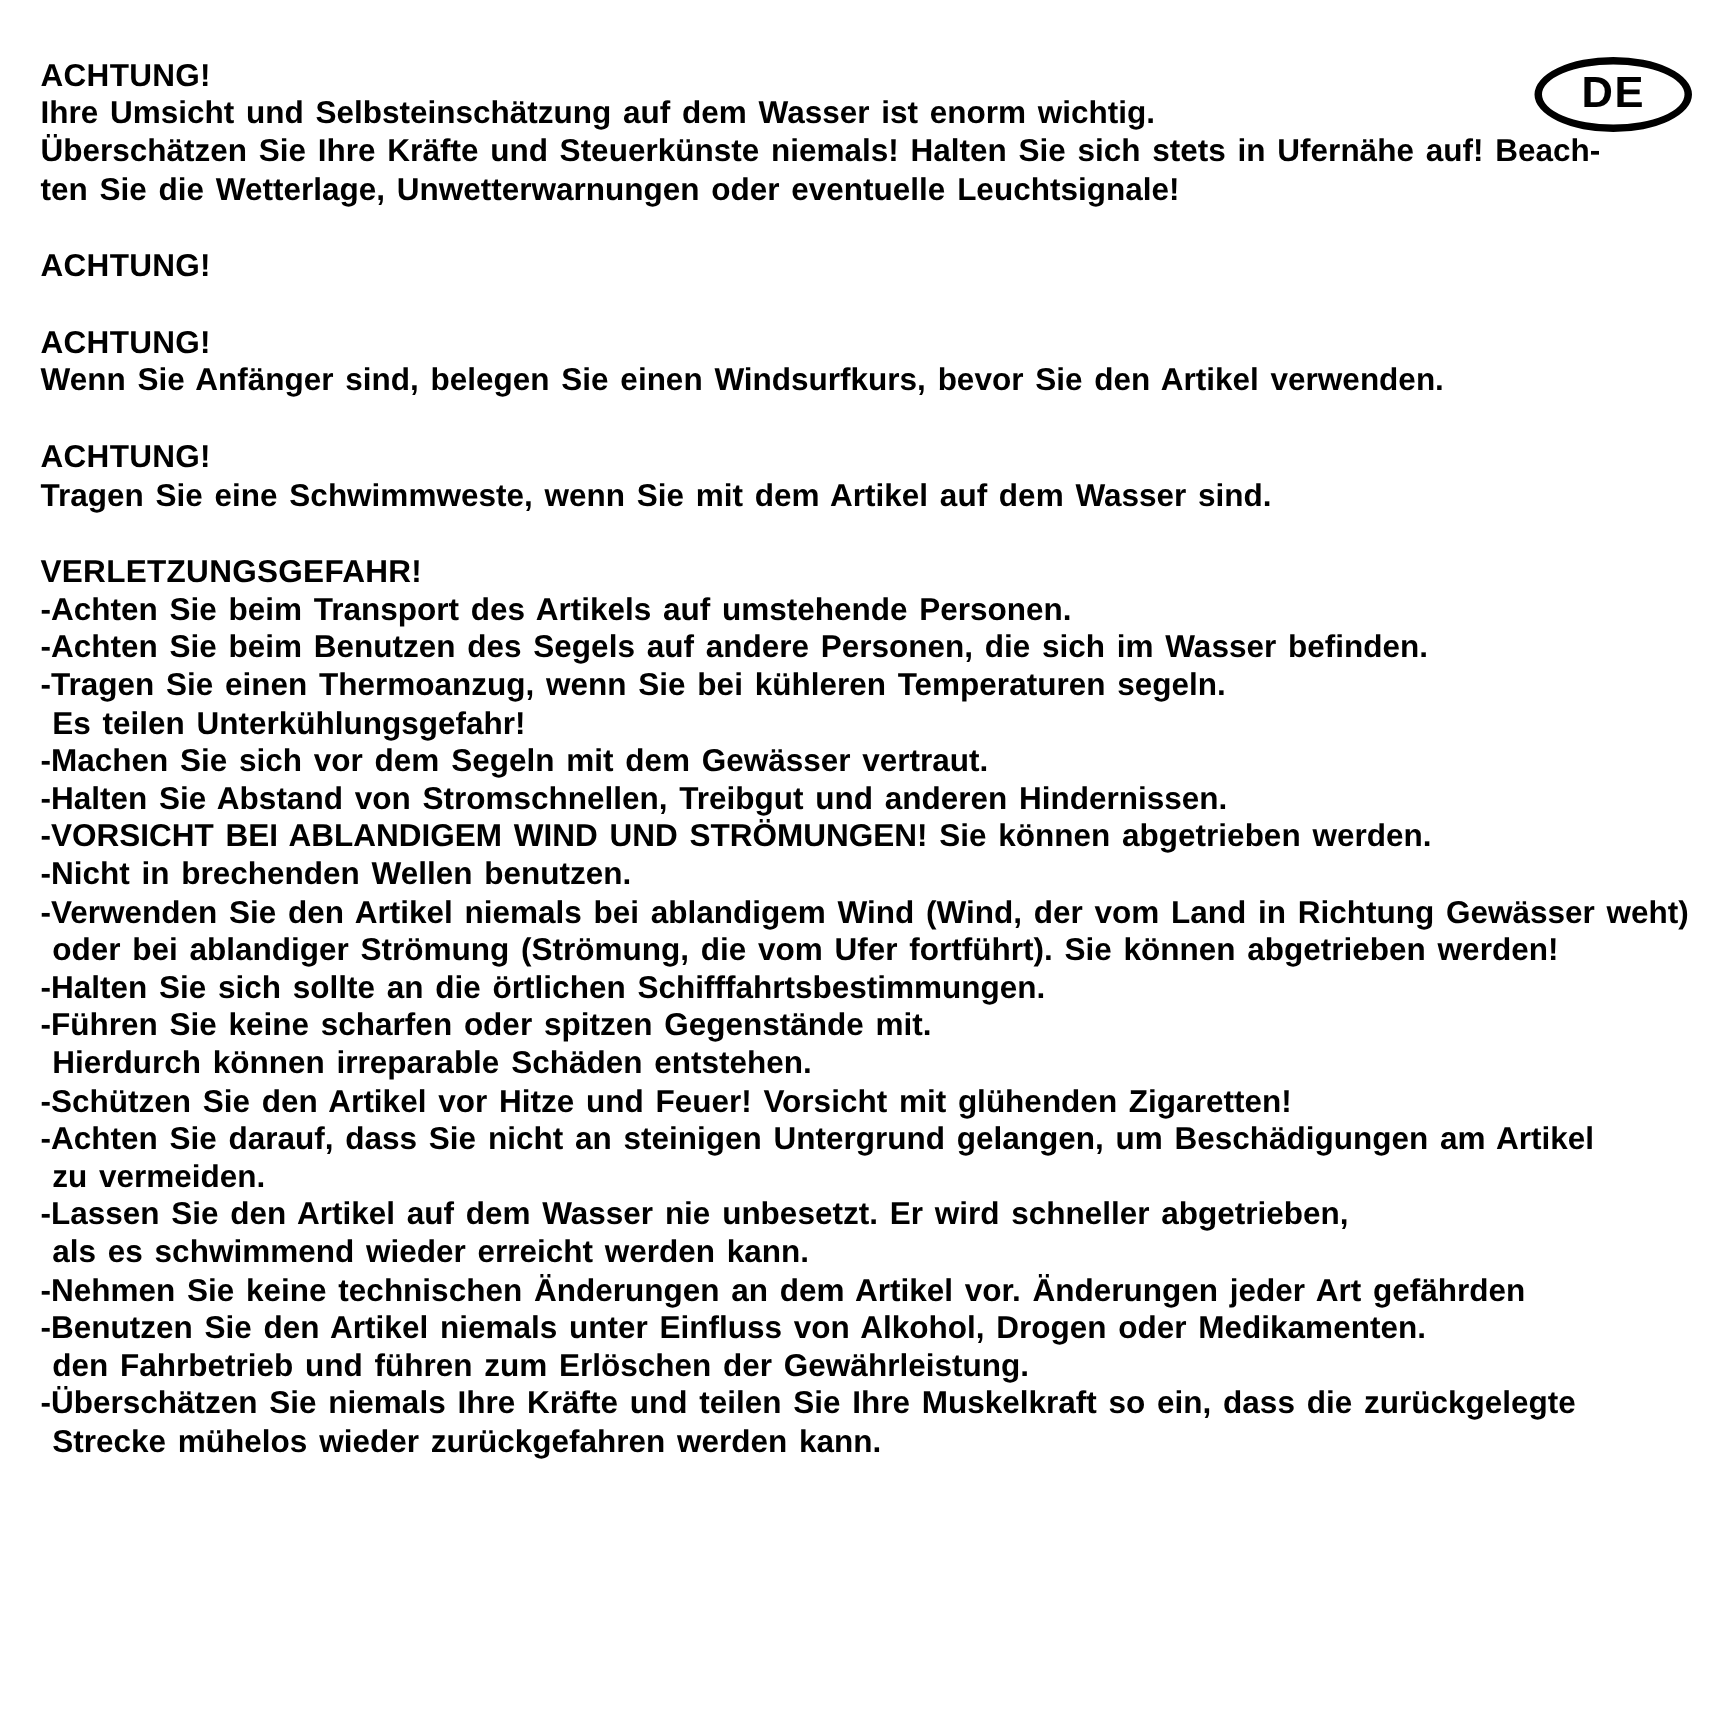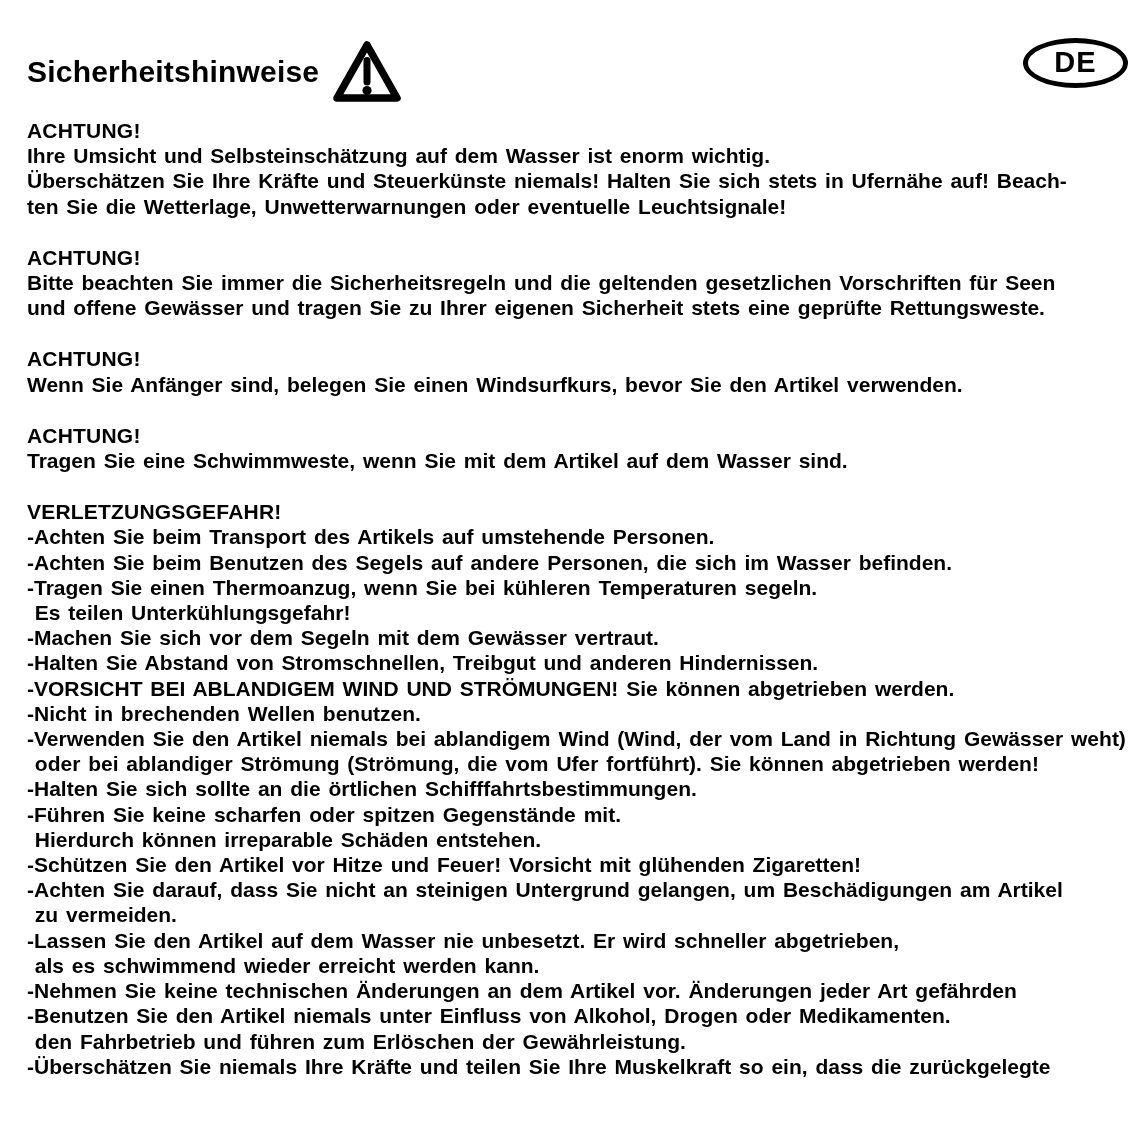--- a/index.html
+++ b/index.html
@@ -84,47 +84,33 @@
 </style>
 </head>
 <body>
 
 <div class="page">
 
   <div class="lang-badge">
     <span>DE</span>
   </div>
 
-  <div class="header">
-    <span class="page-title">Sicherheitshinweise</span>
-    <span class="warning-icon">
-      <svg width="72" height="66" viewBox="0 0 72 66" aria-hidden="true">
-        <path d="M36 6 L66 59 L6 59 Z" fill="none" stroke="#000000" stroke-width="7.5" stroke-linejoin="round"></path>
-        <path d="M36 21.5 L36 43" stroke="#000000" stroke-width="7" stroke-linecap="round" fill="none"></path>
-        <circle cx="36" cy="51.5" r="4.6" fill="#000000"></circle>
-      </svg>
-    </span>
-  </div>
 
   <div class="sections">
   <div class="section">
     <div class="section-heading">ACHTUNG!</div>
     <div class="section-lines">
           <div class="line">Ihre Umsicht und Selbsteinschätzung auf dem Wasser ist enorm wichtig.</div>
           <div class="line">Überschätzen Sie Ihre Kräfte und Steuerkünste niemals! Halten Sie sich stets in Ufernähe auf! Beach-</div>
           <div class="line">ten Sie die Wetterlage, Unwetterwarnungen oder eventuelle Leuchtsignale!</div>
         </div>
   </div>
 
   <div class="section">
     <div class="section-heading">ACHTUNG!</div>
-    <div class="section-lines">
-          <div class="line">Bitte beachten Sie immer die Sicherheitsregeln und die geltenden gesetzlichen Vorschriften für Seen</div>
-          <div class="line">und offene Gewässer und tragen Sie zu Ihrer eigenen Sicherheit stets eine geprüfte Rettungsweste.</div>
-        </div>
   </div>
 
   <div class="section">
     <div class="section-heading">ACHTUNG!</div>
     <div class="section-lines">
           <div class="line">Wenn Sie Anfänger sind, belegen Sie einen Windsurfkurs, bevor Sie den Artikel verwenden.</div>
         </div>
   </div>
 
   <div class="section">
@@ -152,17 +138,18 @@
           <div class="line"> Hierdurch können irreparable Schäden entstehen.</div>
           <div class="line">-Schützen Sie den Artikel vor Hitze und Feuer! Vorsicht mit glühenden Zigaretten!</div>
           <div class="line">-Achten Sie darauf, dass Sie nicht an steinigen Untergrund gelangen, um Beschädigungen am Artikel</div>
           <div class="line"> zu vermeiden.</div>
           <div class="line">-Lassen Sie den Artikel auf dem Wasser nie unbesetzt. Er wird schneller abgetrieben,</div>
           <div class="line"> als es schwimmend wieder erreicht werden kann.</div>
           <div class="line">-Nehmen Sie keine technischen Änderungen an dem Artikel vor. Änderungen jeder Art gefährden</div>
           <div class="line">-Benutzen Sie den Artikel niemals unter Einfluss von Alkohol, Drogen oder Medikamenten.</div>
           <div class="line"> den Fahrbetrieb und führen zum Erlöschen der Gewährleistung.</div>
           <div class="line">-Überschätzen Sie niemals Ihre Kräfte und teilen Sie Ihre Muskelkraft so ein, dass die zurückgelegte</div>
+          <div class="line"> Strecke mühelos wieder zurückgefahren werden kann.</div>
         </div>
   </div>
 </div>
 
 </div>
 
 </body></html>

